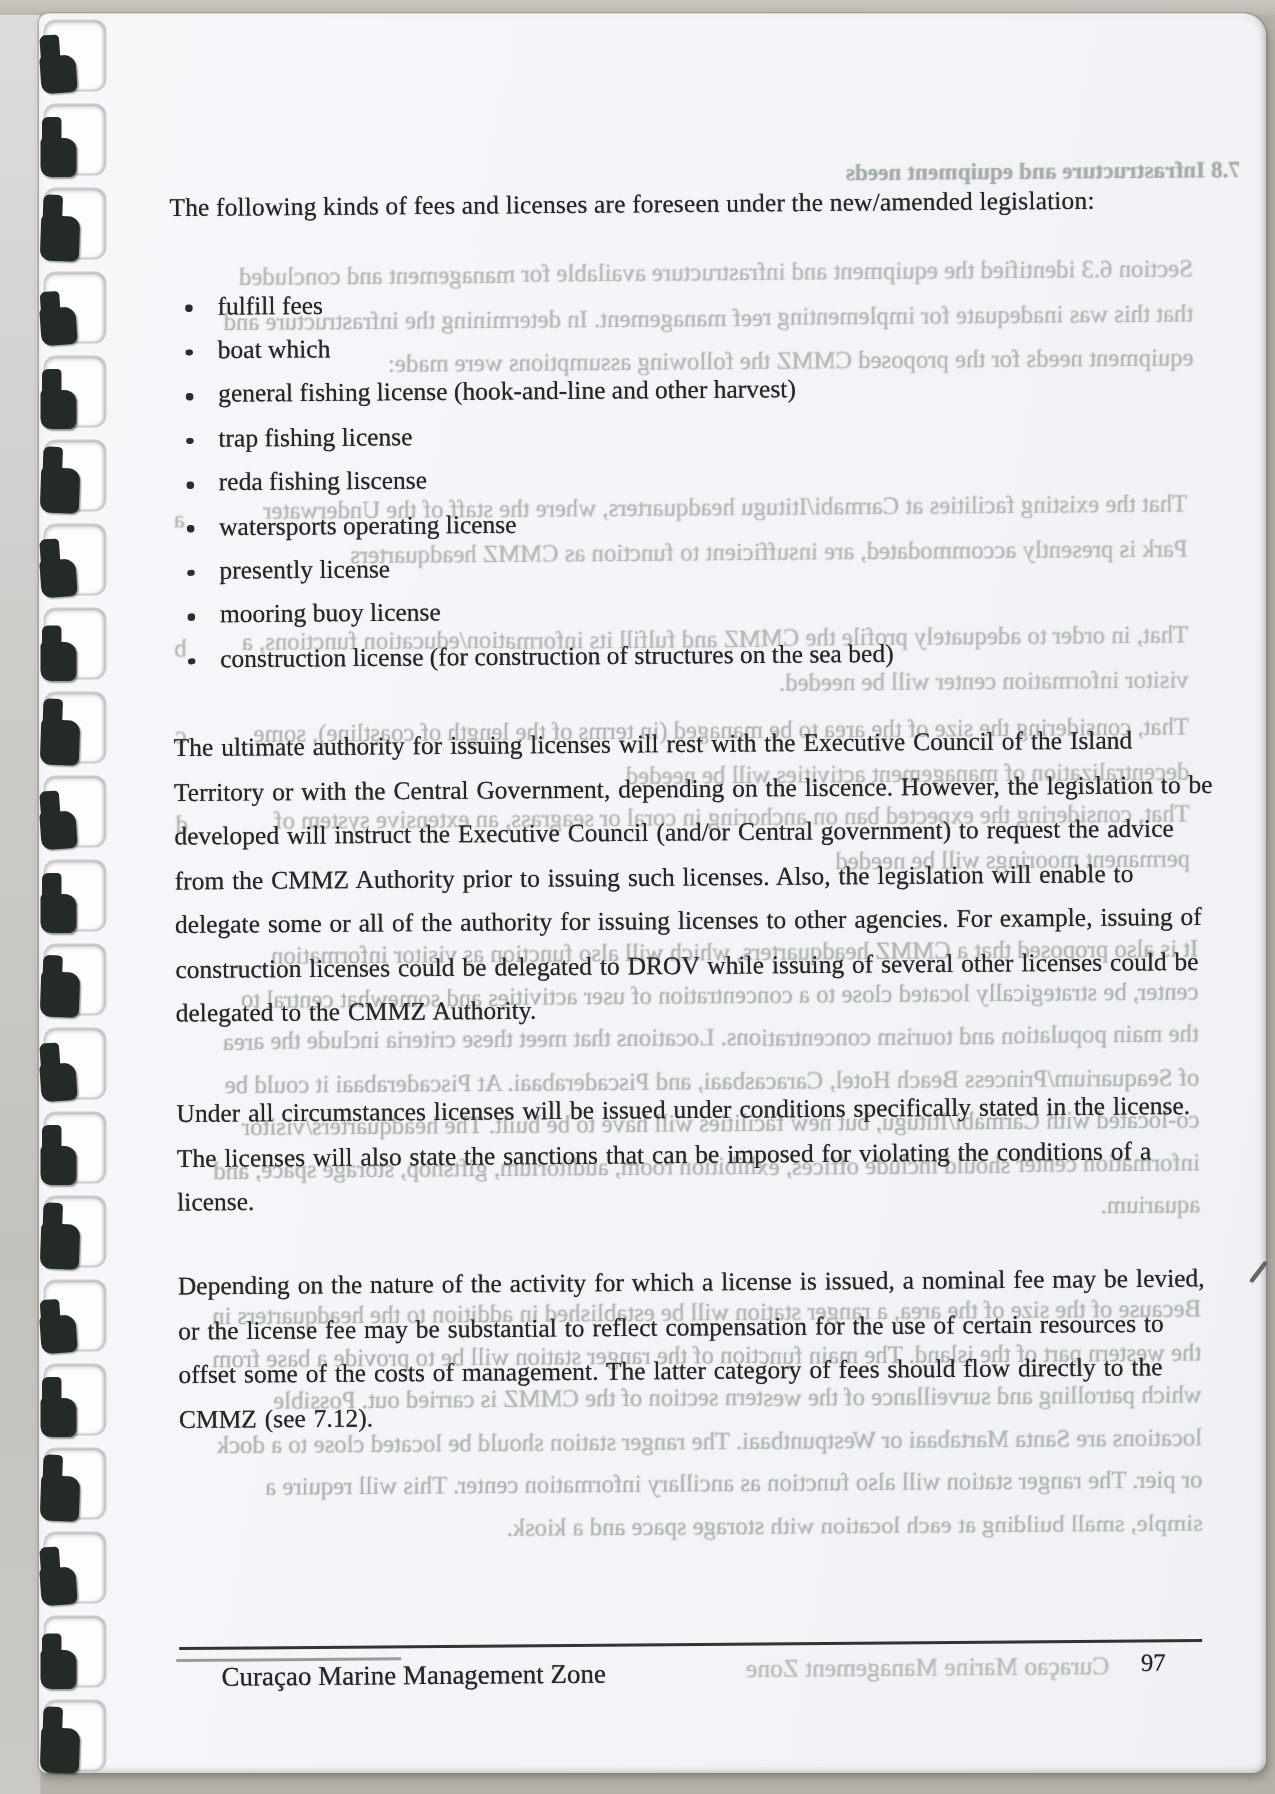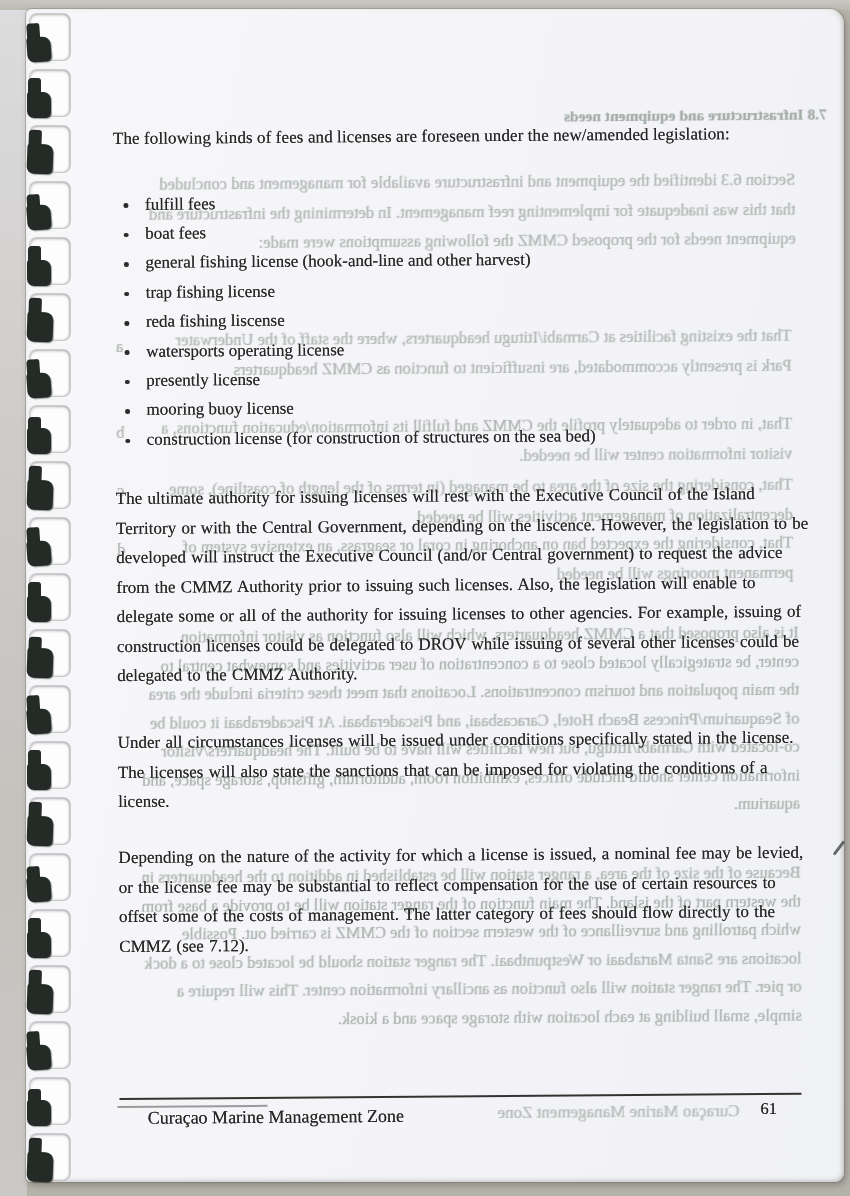--- a/index.html
+++ b/index.html
@@ -141,21 +141,21 @@
   <div class="tilt content">
     <div class="front-line">The following kinds of fees and licenses are foreseen under the new/amended legislation:</div>
 
     <div class="bullets">
       <div class="bullet-item">
           <span class="dot"></span>
           <span class="bullet-text">fulfill fees</span>
         </div>
       <div class="bullet-item">
           <span class="dot"></span>
-          <span class="bullet-text">boat fees</span>
+          <span class="bullet-text">boat which</span>
         </div>
       <div class="bullet-item">
           <span class="dot"></span>
           <span class="bullet-text">general fishing license (hook-and-line and other harvest)</span>
         </div>
       <div class="bullet-item">
           <span class="dot"></span>
           <span class="bullet-text">trap fishing license</span>
         </div>
       <div class="bullet-item">
@@ -182,21 +182,21 @@
 
     <div class="para para1">The ultimate authority for issuing licenses will rest with the Executive Council of the Island Territory or with the Central Government, depending on the liscence. However, the legislation to be developed will instruct the Executive Council (and/or Central government) to request the advice from the CMMZ Authority prior to issuing such licenses. Also, the legislation will enable to delegate some or all of the authority for issuing licenses to other agencies. For example, issuing of construction licenses could be delegated to DROV while issuing of several other licenses could be delegated to the CMMZ Authority.</div>
     <div class="para para2">Under all circumstances licenses will be issued under conditions specifically stated in the license. The licenses will also state the sanctions that can be imposed for violating the conditions of a license.</div>
     <div class="para para3">Depending on the nature of the activity for which a license is issued, a nominal fee may be levied, or the license fee may be substantial to reflect compensation for the use of certain resources to offset some of the costs of management. The latter category of fees should flow directly to the CMMZ (see 7.12).</div>
 
     <div class="slash-mark"></div>
 
     <div class="footer-rule"></div>
     <div class="footer-rule-short"></div>
     <div class="footer-title">Curaçao Marine Management Zone</div>
-    <div class="page-number">61</div>
+    <div class="page-number">97</div>
   </div>
 
   <div class="binding-rail">
       <div class="hole" style="top: 5px;">
         <span class="tooth"></span>
       </div>
       <div class="hole" style="top: 61px;">
         <span class="tooth"></span>
       </div>
       <div class="hole" style="top: 117px;">

